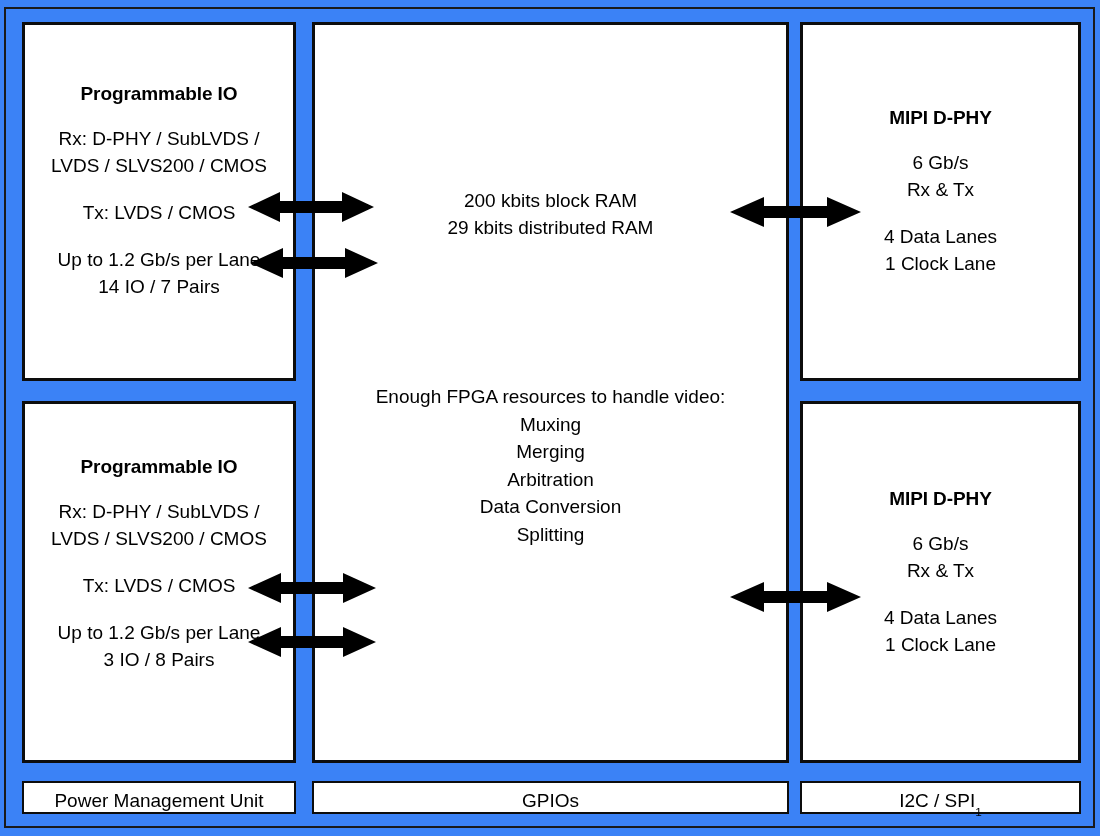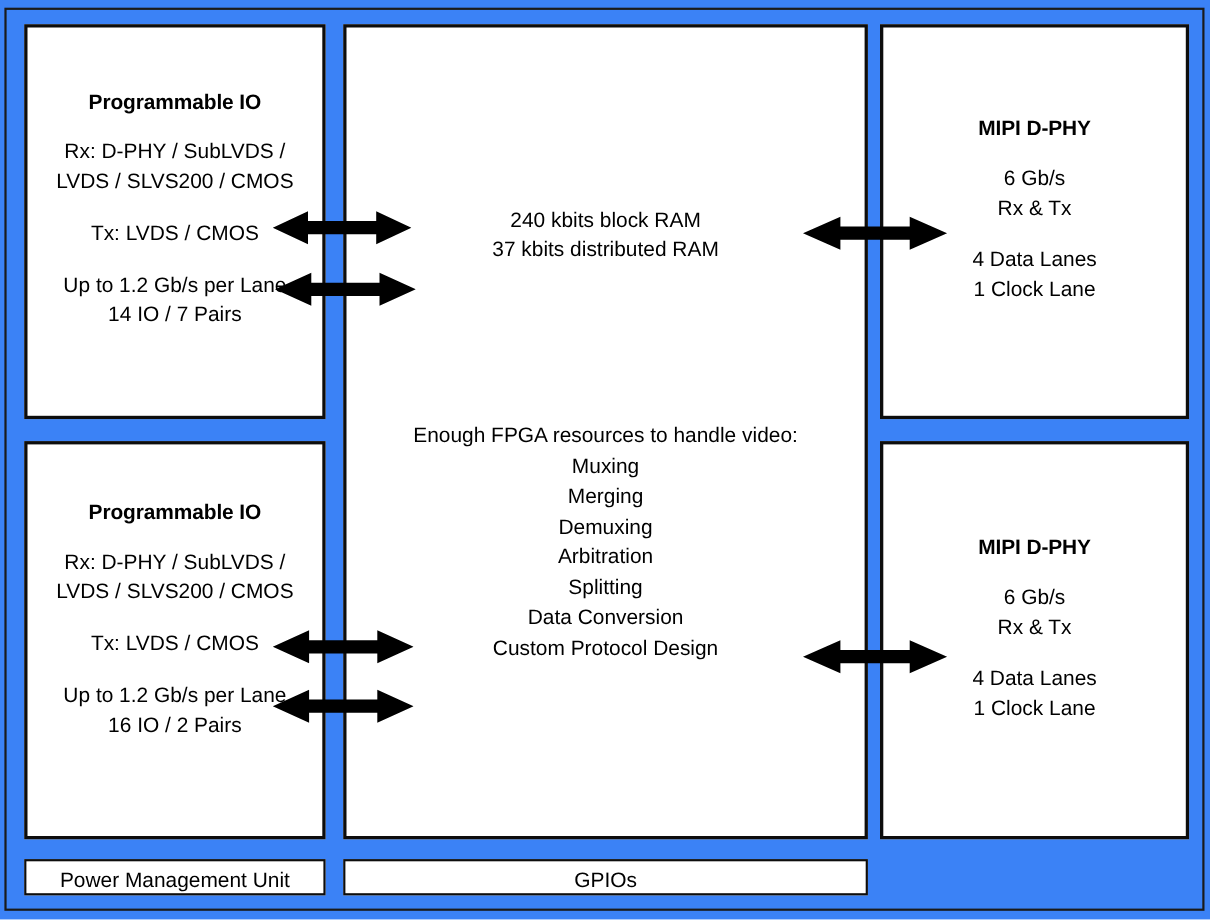--- a/index.html
+++ b/index.html
@@ -102,38 +102,36 @@
   <div class="block" style="left:22px; top:401px; width:274px; height:362px;">
     <div class="block-inner" style="top:52px;">
       <div class="ttl">Programmable IO</div>
       <div class="gap20"></div>
       <div class="ln">Rx: D-PHY / SubLVDS /</div>
       <div class="ln">LVDS / SLVS200 / CMOS</div>
       <div class="gap20"></div>
       <div class="ln">Tx: LVDS / CMOS</div>
       <div class="gap20"></div>
       <div class="ln">Up to 1.2 Gb/s per Lane</div>
-      <div class="ln">16 IO / 2 Pairs</div>
+      <div class="ln">3 IO / 8 Pairs</div>
     </div>
   </div>
 
   <div class="block" style="left:312px; top:22px; width:477px; height:741px;">
     <div class="block-inner" style="top:162px;">
-      <div class="ln">240 kbits block RAM</div>
-      <div class="ln">37 kbits distributed RAM</div>
+      <div class="ln">200 kbits block RAM</div>
+      <div class="ln">29 kbits distributed RAM</div>
     </div>
     <div class="block-inner" style="top:358px;">
       <div class="ln-list">Enough FPGA resources to handle video:</div>
       <div class="ln-list">Muxing</div>
       <div class="ln-list">Merging</div>
-      <div class="ln-list">Demuxing</div>
       <div class="ln-list">Arbitration</div>
+      <div class="ln-list">Data Conversion</div>
       <div class="ln-list">Splitting</div>
-      <div class="ln-list">Data Conversion</div>
-      <div class="ln-list">Custom Protocol Design</div>
     </div>
   </div>
 
   <div class="block" style="left:800px; top:22px; width:281px; height:359px;">
     <div class="block-inner" style="top:82px;">
       <div class="ttl">MIPI D-PHY</div>
       <div class="gap20"></div>
       <div class="ln">6 Gb/s</div>
       <div class="ln">Rx &amp; Tx</div>
       <div class="gap20"></div>
@@ -155,20 +153,24 @@
   </div>
 
   <div class="footer-block" style="left:22px; top:781px; width:274px; height:33px;">
     <span>Power Management Unit</span>
   </div>
 
   <div class="footer-block" style="left:312px; top:781px; width:477px; height:33px;">
     <span>GPIOs</span>
   </div>
 
+  <div class="footer-block" style="left:800px; top:781px; width:281px; height:33px;">
+    <span>I2C / SPI</span>
+      <sup>1</sup>
+  </div>
 
   <div class="arrow" style="left:248px; top:190px; width:126px; height:34px;">
     <svg width="126" height="34" viewBox="0 0 126 34">
       <polygon fill="#000000" points="0,17 32,2 32,11 94,11 94,2 126,17 94,32 94,23 32,23 32,32"></polygon>
     </svg>
   </div>
 
   <div class="arrow" style="left:250px; top:246px; width:128px; height:34px;">
     <svg width="128" height="34" viewBox="0 0 128 34">
       <polygon fill="#000000" points="0,17 33,2 33,11 95,11 95,2 128,17 95,32 95,23 33,23 33,32"></polygon>

